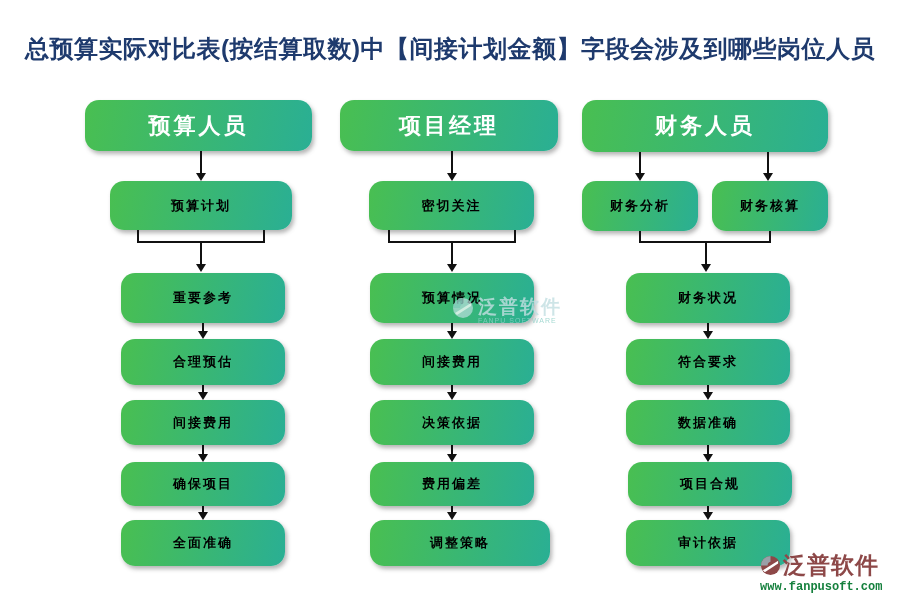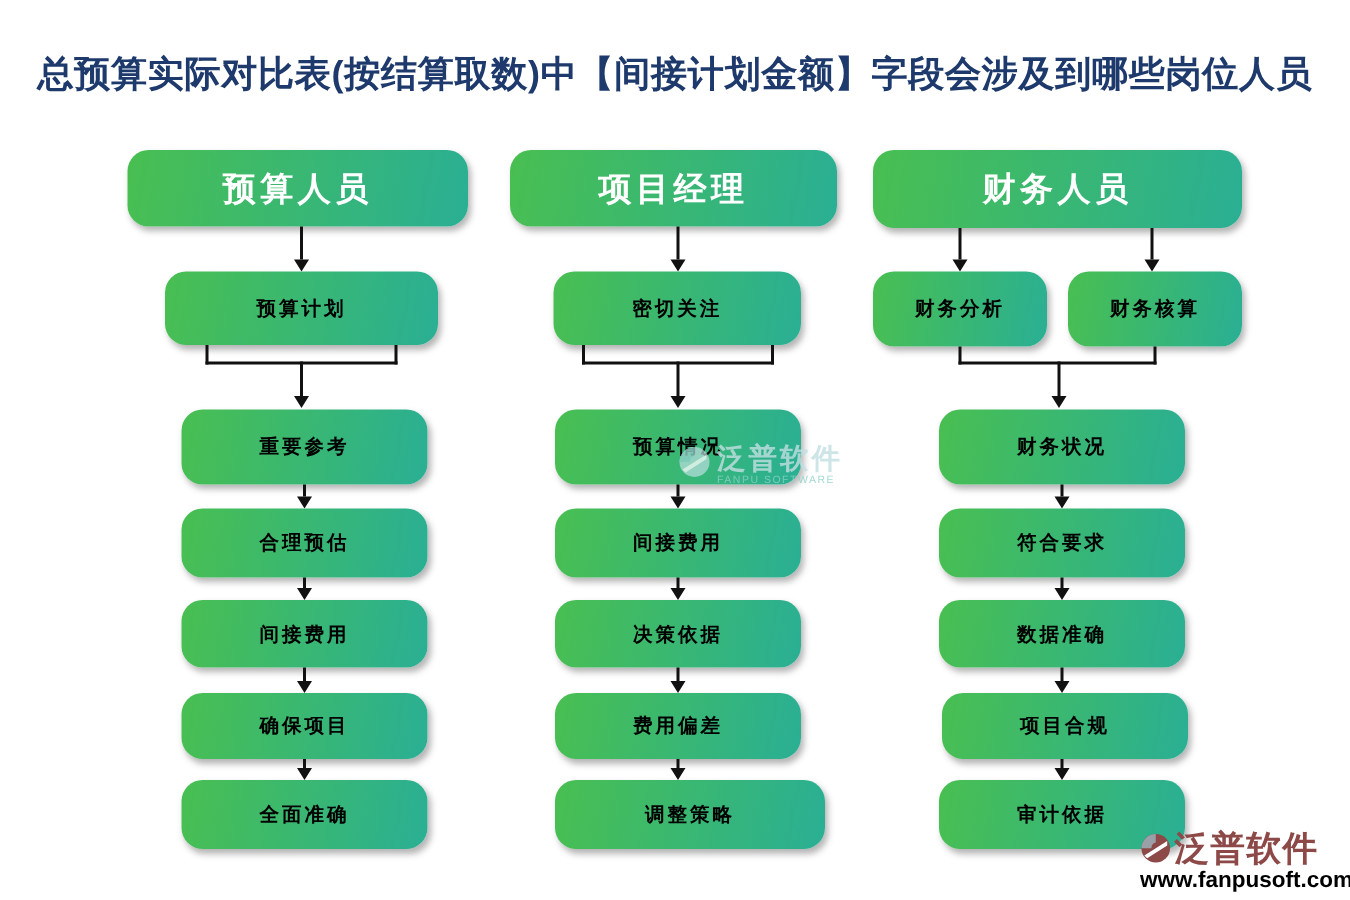--- a/index.html
+++ b/index.html
@@ -25,21 +25,21 @@
   }
   .stub{position:absolute;width:2px;background:#111;}
   .hline{position:absolute;height:2px;background:#111;}
   .wm-center{position:absolute;left:452px;top:297px;display:flex;align-items:flex-start;opacity:.8;}
   .wm-center .wm-text{margin-left:4px;}
   .wm-center .wm-brand{font-size:19px;font-weight:bold;color:#c3dfe2;letter-spacing:2px;line-height:20px;}
   .wm-center .wm-sub{font-size:7px;color:#8fd0c8;letter-spacing:1px;line-height:8px;}
   .wm-corner{position:absolute;left:760px;top:552px;width:138px;}
   .wm-corner .row{display:flex;align-items:center;}
   .wm-corner .brand{font-size:23px;font-weight:bold;color:#8d4848;letter-spacing:1px;line-height:26px;margin-left:2px;}
-  .wm-corner .url{font-family:Liberation Sans, sans-serif;font-size:15px;font-weight:bold;color:#000000;line-height:16px;margin-top:1px;}
+  .wm-corner .url{font-family:Liberation Mono, monospace;font-size:12px;font-weight:bold;color:#15803d;line-height:16px;margin-top:1px;}
 </style>
 </head>
 <body>
 
 <div class="canvas">
 
   <h1 class="title">总预算实际对比表(按结算取数)中【间接计划金额】字段会涉及到哪些岗位人员</h1>
 
   <div class="box header" style="left:85px;top:100px;width:227px;height:51px">
     <span>预算人员</span>

